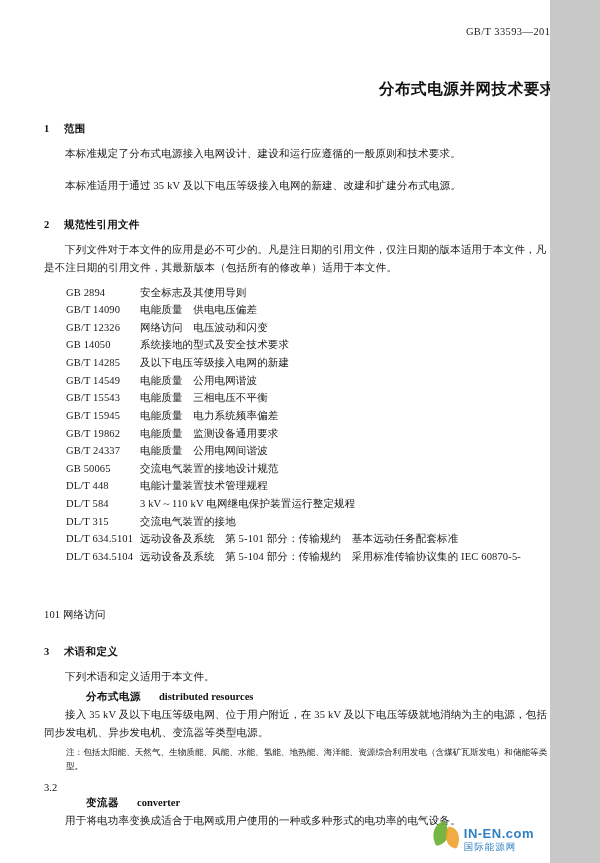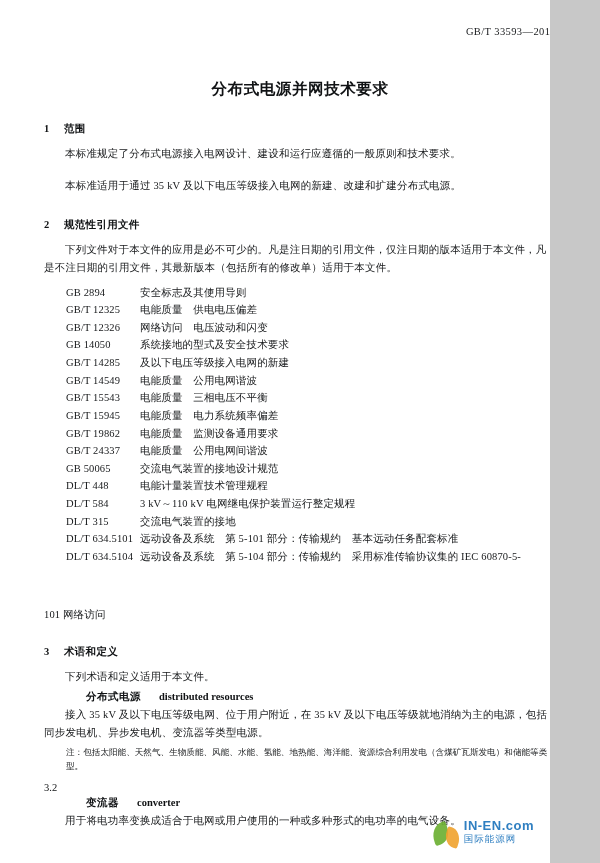--- a/index.html
+++ b/index.html
@@ -29,21 +29,21 @@
     color: #16181a;
   }
   .header-line {
     text-align: right;
     font-size: 10.5px;
     letter-spacing: 0.4px;
     color: #1a1c1e;
     font-family: "Liberation Serif", serif;
   }
   .doc-title {
-    text-align: center;
+    text-align: right;
     font-size: 15.5px;
     font-weight: bold;
     margin-top: 42px;
     letter-spacing: 0.6px;
     color: #101214;
   }
   .section {
     margin-top: 22px;
   }
   .sec-head {
@@ -110,21 +110,21 @@
     line-height: 1.6;
     padding-left: 22px;
     margin-top: 4px;
     color: #1a1c1e;
   }
   .watermark {
     position: absolute;
     right: 16px;
     bottom: 10px;
     display: flex;
-    align-items: flex-start;
+    align-items: flex-end;
   }
   .wm-logo {
     position: relative;
     width: 34px;
     height: 34px;
   }
   .wm-leaf {
     position: absolute;
     width: 17px;
     height: 21px;
@@ -184,21 +184,21 @@
     </div>
 
     <div class="section">
       <div class="sec-head">
         <span class="num">2</span><span>规范性引用文件</span>
       </div>
       <div class="para">下列文件对于本文件的应用是必不可少的。凡是注日期的引用文件，仅注日期的版本适用于本文件，凡是不注日期的引用文件，其最新版本（包括所有的修改单）适用于本文件。</div>
 
       <div class="ref-list">
         <div class="ref-item"><span class="code">GB 2894</span><span>安全标志及其使用导则</span></div>
-        <div class="ref-item"><span class="code">GB/T 12325</span><span>电能质量　供电电压偏差</span></div>
+        <div class="ref-item"><span class="code">GB/T 14090</span><span>电能质量　供电电压偏差</span></div>
         <div class="ref-item"><span class="code">GB/T 12326</span><span>网络访问　电压波动和闪变</span></div>
         <div class="ref-item"><span class="code">GB 14050</span><span>系统接地的型式及安全技术要求</span></div>
         <div class="ref-item"><span class="code">GB/T 14285</span><span>及以下电压等级接入电网的新建</span></div>
         <div class="ref-item"><span class="code">GB/T 14549</span><span>电能质量　公用电网谐波</span></div>
         <div class="ref-item"><span class="code">GB/T 15543</span><span>电能质量　三相电压不平衡</span></div>
         <div class="ref-item"><span class="code">GB/T 15945</span><span>电能质量　电力系统频率偏差</span></div>
         <div class="ref-item"><span class="code">GB/T 19862</span><span>电能质量　监测设备通用要求</span></div>
         <div class="ref-item"><span class="code">GB/T 24337</span><span>电能质量　公用电网间谐波</span></div>
         <div class="ref-item"><span class="code">GB 50065</span><span>交流电气装置的接地设计规范</span></div>
         <div class="ref-item"><span class="code">DL/T 448</span><span>电能计量装置技术管理规程</span></div>

